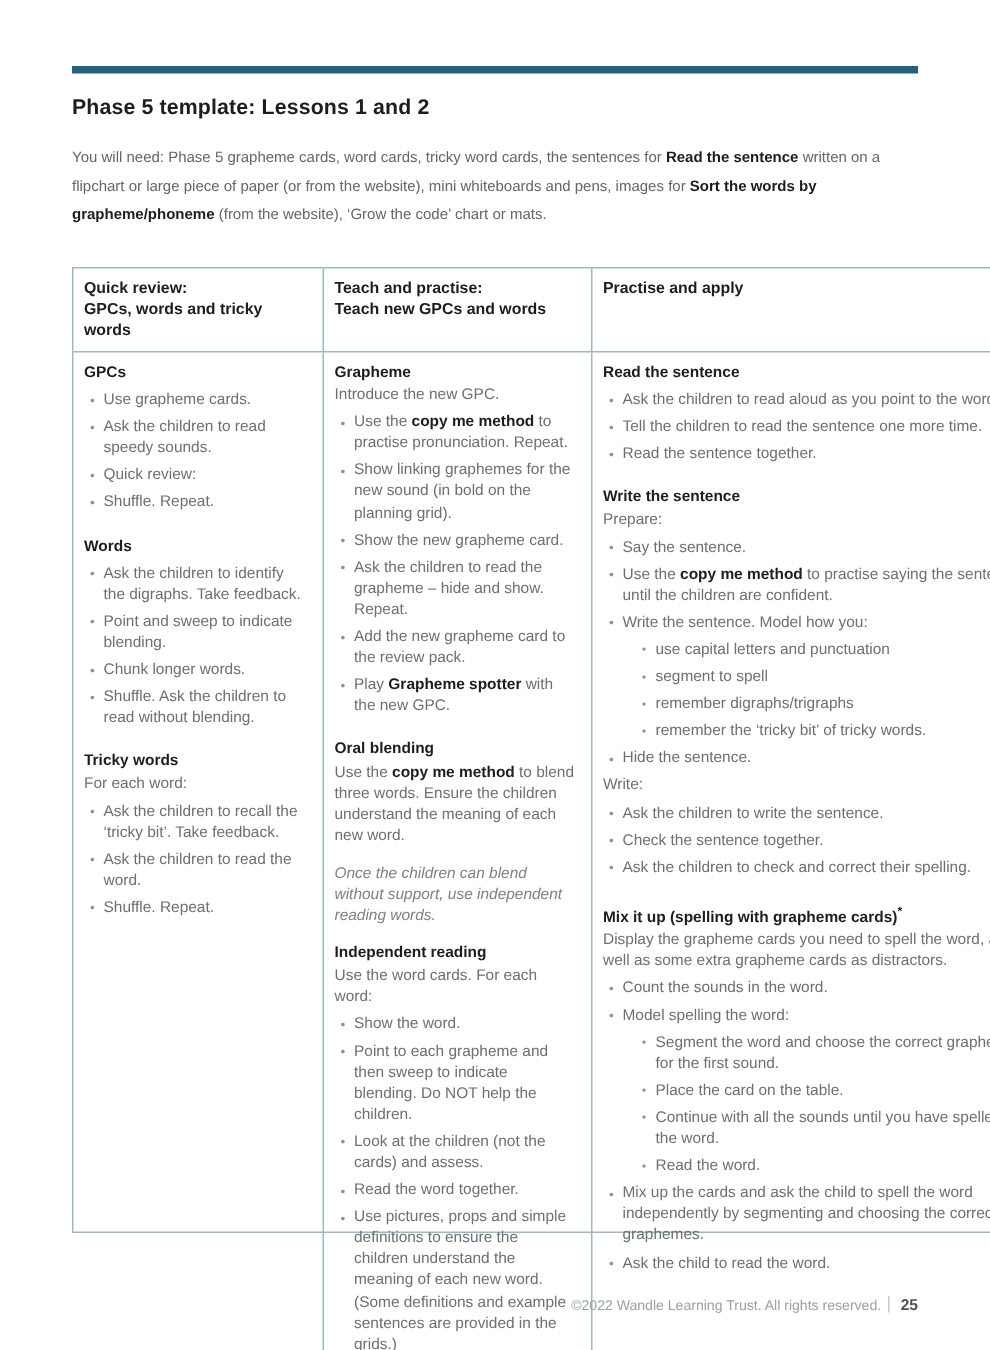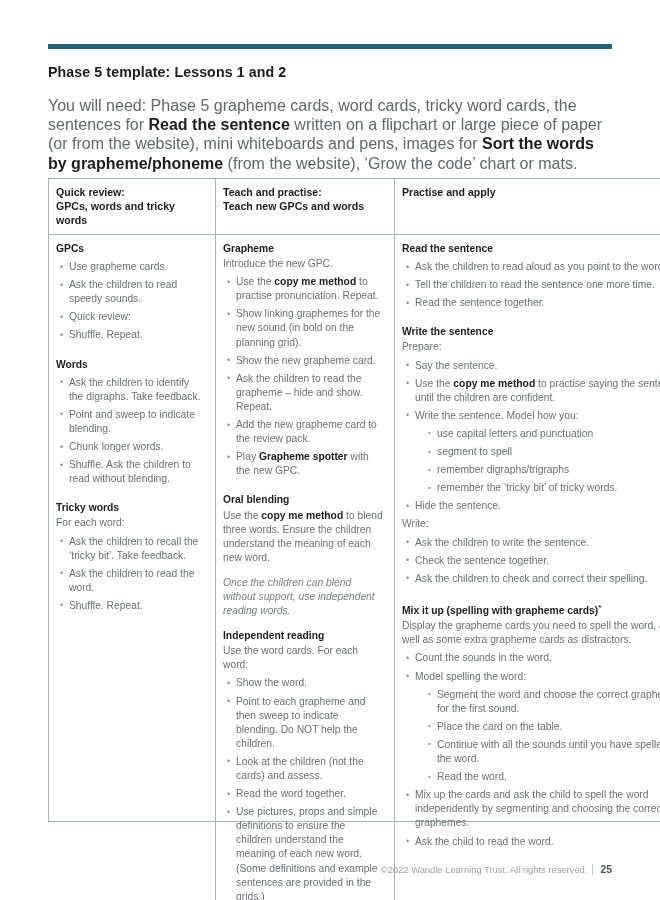--- a/index.html
+++ b/index.html
@@ -37,21 +37,21 @@
     font-size: 14.2px;
     font-weight: bold;
     color: #1d1d1d;
     letter-spacing: 0.1px;
   }
   .intro {
     position: absolute;
     left: 48px;
     top: 96px;
     width: 566px;
-    font-size: 16px;
+    font-size: 10px;
     line-height: 19.2px;
     color: #61676b;
   }
   .intro b { color: #1d1d1d; font-weight: bold; }
 
   
   .grid {
     position: absolute;
     left: 48px;
     top: 178px;

